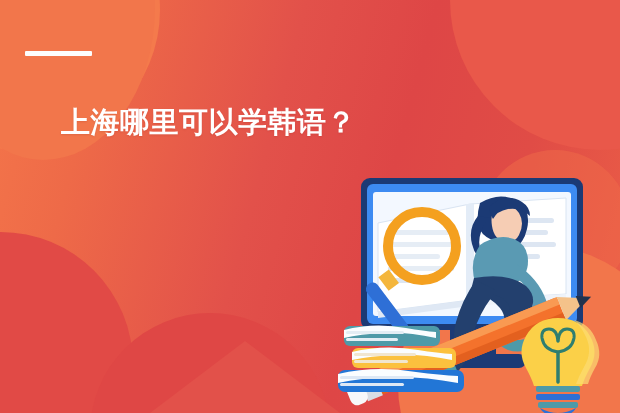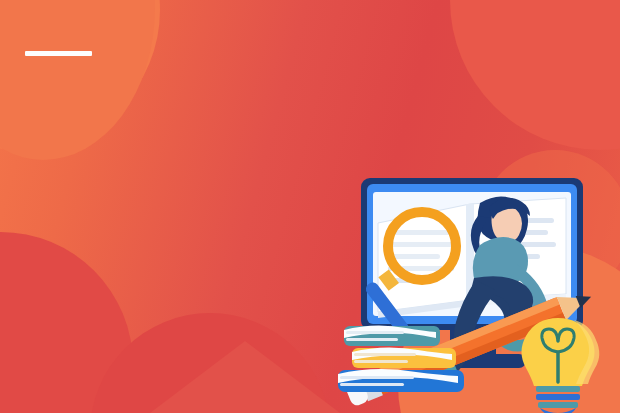--- a/index.html
+++ b/index.html
@@ -95,20 +95,21 @@
   <div class="blob blob-top-left"></div>
   <div class="blob blob-top-left2"></div>
   <div class="blob blob-right-top"></div>
   <div class="blob blob-right-mid"></div>
   <div class="blob blob-left-bottom"></div>
   <div class="blob blob-bottom-mid"></div>
   <div class="blob wedge-bottom"></div>
   <div class="blob blob-right-bottom"></div>
 
   <div class="rule"></div>
+  <h1 class="headline">上海哪里可以学韩语？</h1>
 
   <div class="illustration">
     <svg viewBox="0 0 290 245" xmlns="http://www.w3.org/2000/svg" aria-hidden="true">
 
       <g>
 
         <rect x="31" y="10" width="222" height="152" rx="9" fill="#1b3a75"></rect>
 
         <rect x="37" y="16" width="210" height="140" rx="6" fill="#3d8bf2"></rect>
 

